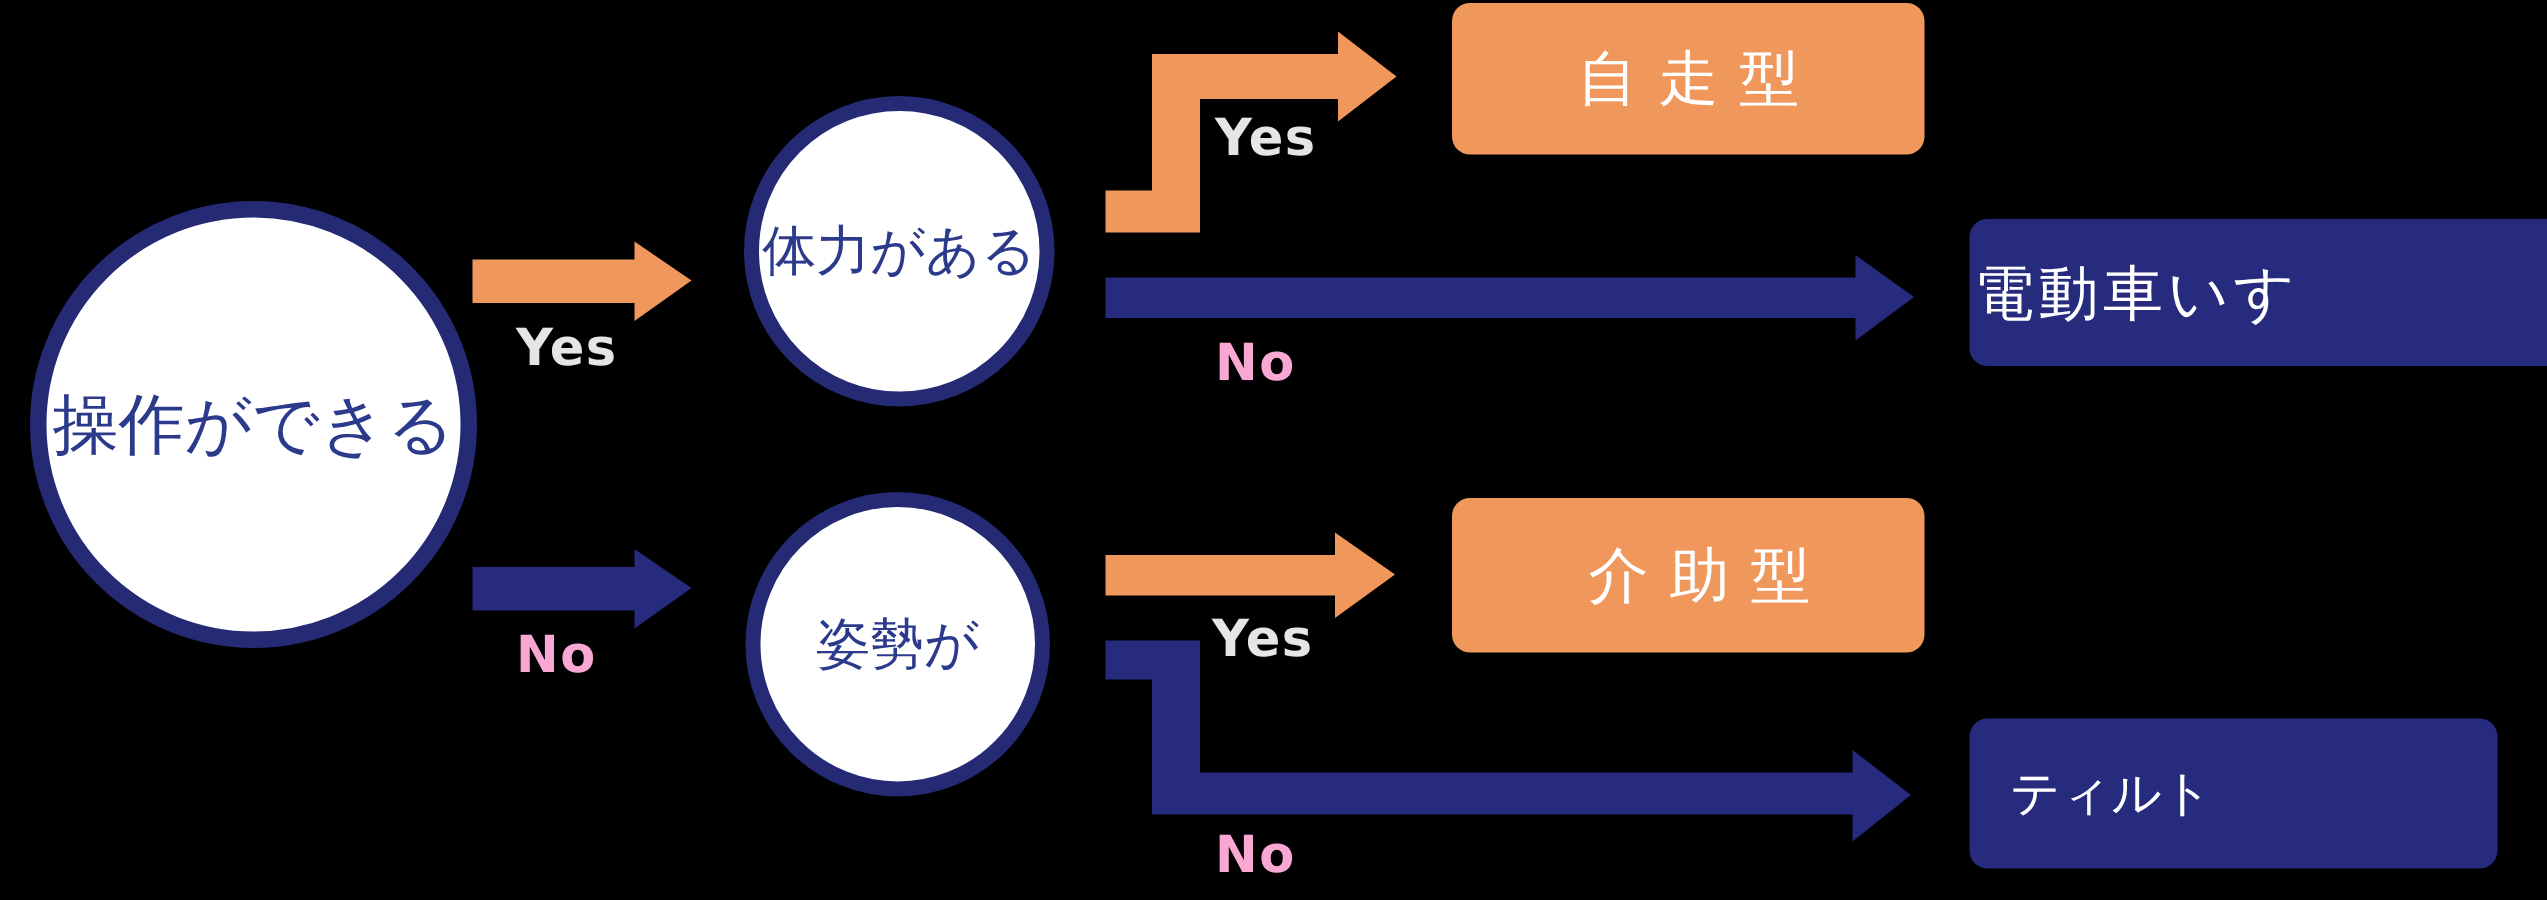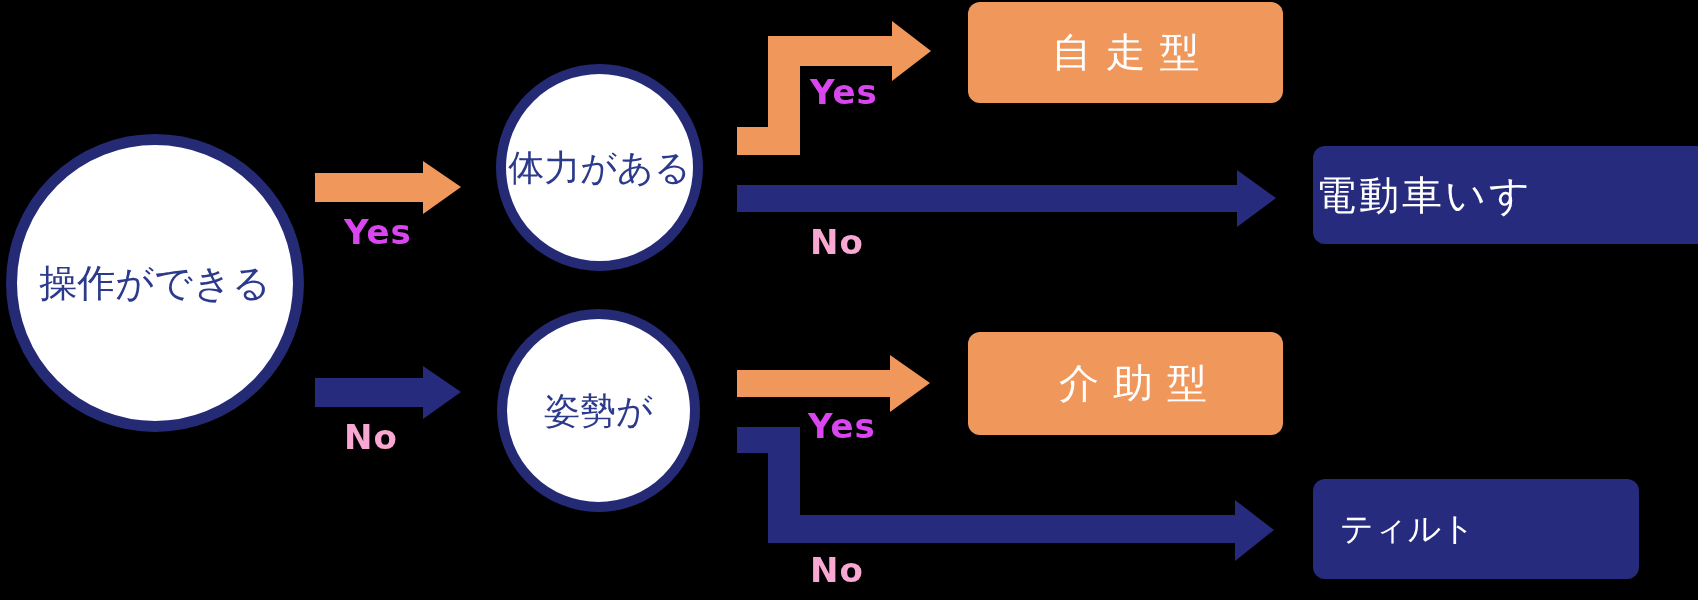--- a/index.html
+++ b/index.html
@@ -16,43 +16,43 @@
   .node-circle{
     position:absolute;
     background:#FFFFFF;
     border:11px solid #252A75;
     border-radius:50%;
     box-sizing:border-box;
     display:flex;flex-direction:row;align-items:center;justify-content:center;
     color:#2C3A8C;
     text-align:center;
   }
-  #circle-main{left:6px;top:134px;width:298px;height:298px;font-size:38px;}
+  #circle-main{left:20px;top:134px;width:298px;height:298px;font-size:44px;}
   #circle-stamina{left:496px;top:64px;width:207px;height:207px;font-size:36px;border-width:10px;line-height:1.27;}
-  #circle-posture{left:497px;top:309px;width:203px;height:203px;font-size:36px;border-width:10px;line-height:1.27;}
+  #circle-posture{left:497px;top:328px;width:203px;height:203px;font-size:36px;border-width:10px;line-height:1.27;}
   .result-box{
     position:absolute;
     box-sizing:border-box;
     display:flex;flex-direction:column;justify-content:center;
     color:#FFFFFF;
     border-radius:12px;
   }
   .result-box.orange{background:#F0975C;}
   .result-box.navy{background:#262B7E;}
   #box-self{left:968px;top:2px;width:315px;height:101px;font-size:40px;letter-spacing:14px;text-indent:14px;text-align:center;font-weight:500;}
   #box-electric{left:1313px;top:146px;width:426px;height:98px;font-size:40px;letter-spacing:3px;text-indent:3px;text-align:left;font-weight:500;}
   #box-assist{left:968px;top:332px;width:315px;height:103px;font-size:40px;letter-spacing:14px;text-indent:14px;text-align:center;font-weight:500;padding-left:15px;}
-  #box-tilt{left:1313px;top:479px;width:326px;height:100px;font-size:33px;line-height:38px;padding-left:27px;text-align:left;font-weight:500;}
+  #box-tilt{left:1313px;top:479px;width:352px;height:100px;font-size:33px;line-height:38px;padding-left:27px;text-align:left;font-weight:500;}
   .edge-label{
     position:absolute;
     font-weight:bold;
     font-size:34px;
     letter-spacing:1px;
   }
-  .edge-label.yes{color:#d946ef;}
+  .edge-label.yes{color:#e5e5e5;}
   .edge-label.no{color:#f9a8d4;}
   #label-yes-1{left:344px;top:212px;}
   #label-no-1 {left:344px;top:417px;}
   #label-yes-2{left:810px;top:72px;}
   #label-no-2 {left:810px;top:222px;}
   #label-yes-3{left:808px;top:406px;}
   #label-no-3 {left:810px;top:550px;}
 </style>
 </head>
 <body>

